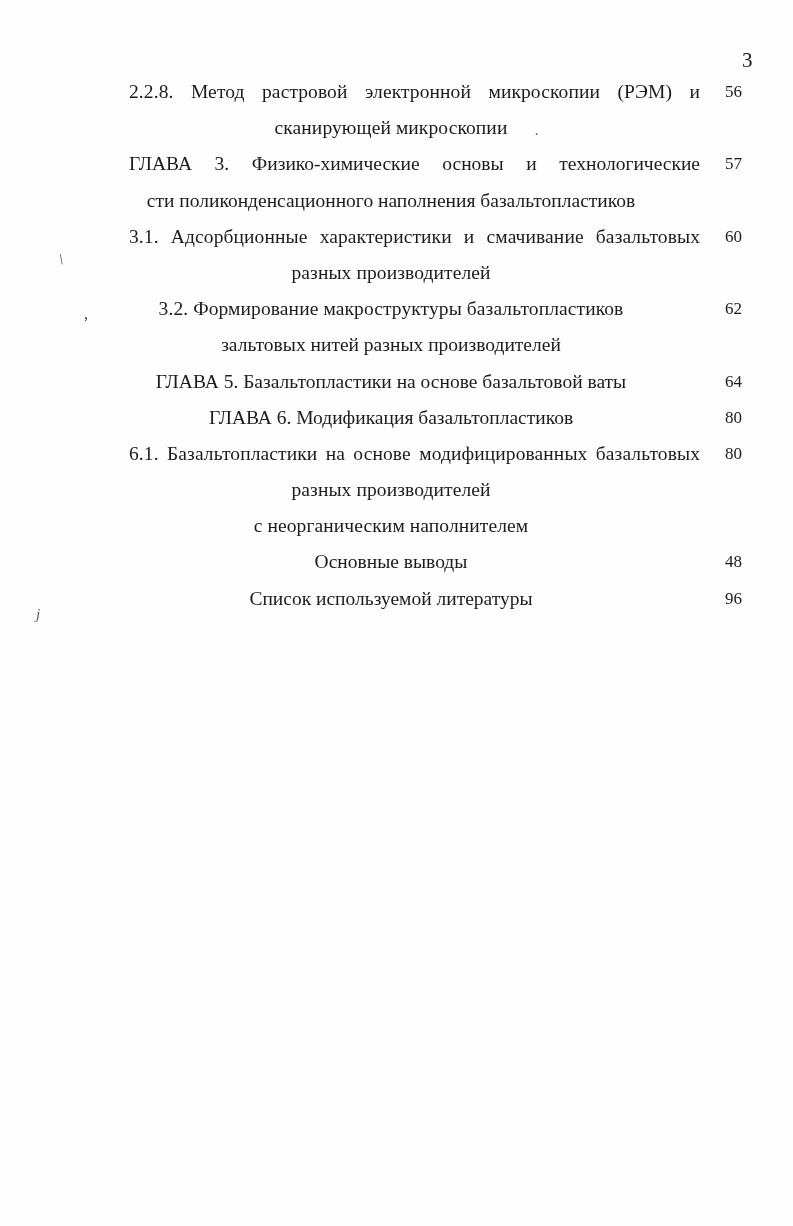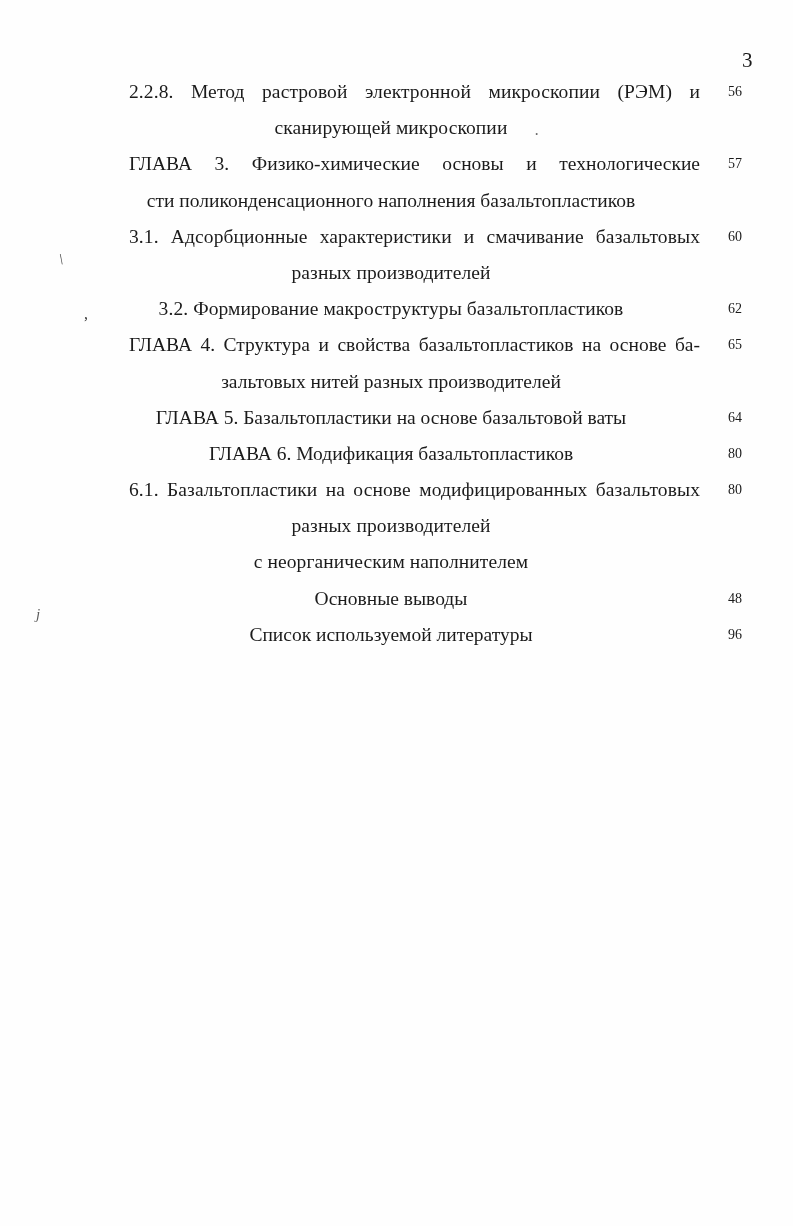--- a/index.html
+++ b/index.html
@@ -49,21 +49,21 @@
     text-justify: inter-word;
     margin-left: 44px;
   }
   .toc-text.bold {
     font-weight: 400;
     letter-spacing: 0;
   }
   .toc-page {
     width: 45px;
     text-align: right;
-    font-size: 14px;
+    font-size: 17px;
   }
   .artifact {
     position: absolute;
     color: #4a4a4a;
     font-size: 13px;
     line-height: 1;
     pointer-events: none;
   }
   .artifact-backslash { top: 252px; left: 59px; transform: rotate(8deg); font-size: 15px; }
   .artifact-dot       { top: 127px; left: 534px; font-size: 16px; color: #6a6a6a; }
@@ -100,24 +100,20 @@
       </div>
       <div class="toc-row">
         <div class="toc-text">разных производителей</div>
         <div class="toc-page"></div>
       </div>
       <div class="toc-row">
         <div class="toc-text">3.2. Формирование макроструктуры базальтопластиков</div>
         <div class="toc-page">62</div>
       </div>
       <div class="toc-row">
-        <div class="toc-text bold justify">ГЛАВА 4. Структура и свойства базальтопластиков на основе ба-</div>
-        <div class="toc-page">65</div>
-      </div>
-      <div class="toc-row">
         <div class="toc-text bold">зальтовых нитей разных производителей</div>
         <div class="toc-page"></div>
       </div>
       <div class="toc-row">
         <div class="toc-text bold">ГЛАВА 5. Базальтопластики на основе базальтовой ваты</div>
         <div class="toc-page">64</div>
       </div>
       <div class="toc-row">
         <div class="toc-text bold">ГЛАВА 6. Модификация базальтопластиков</div>
         <div class="toc-page">80</div>

